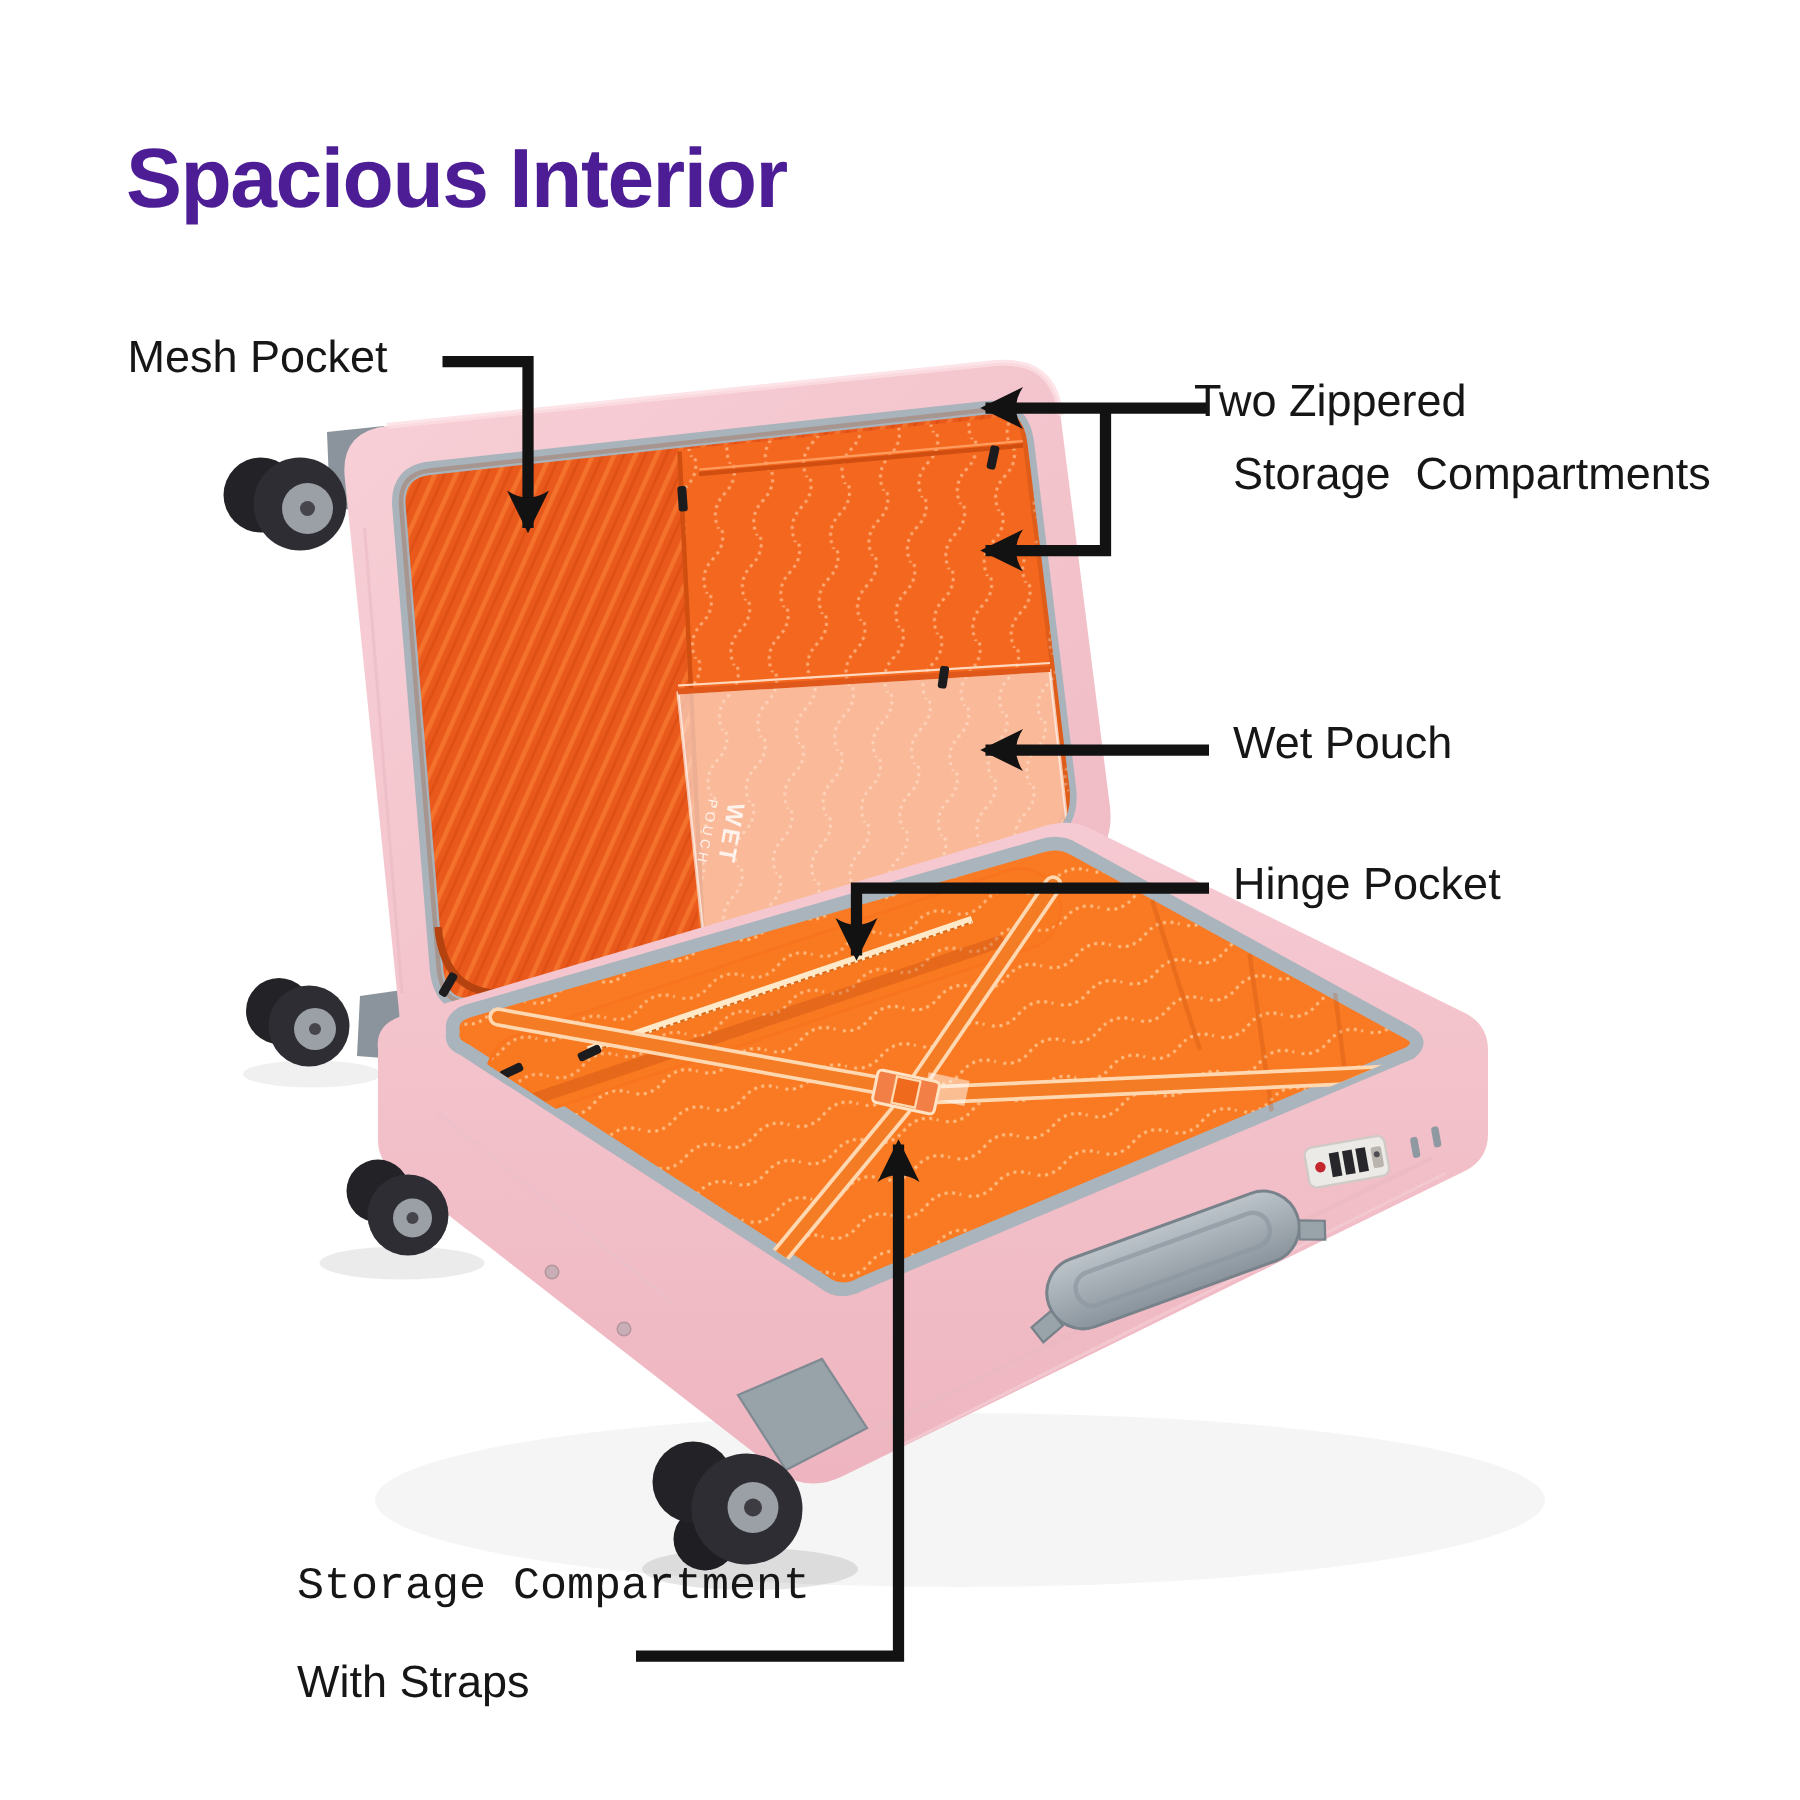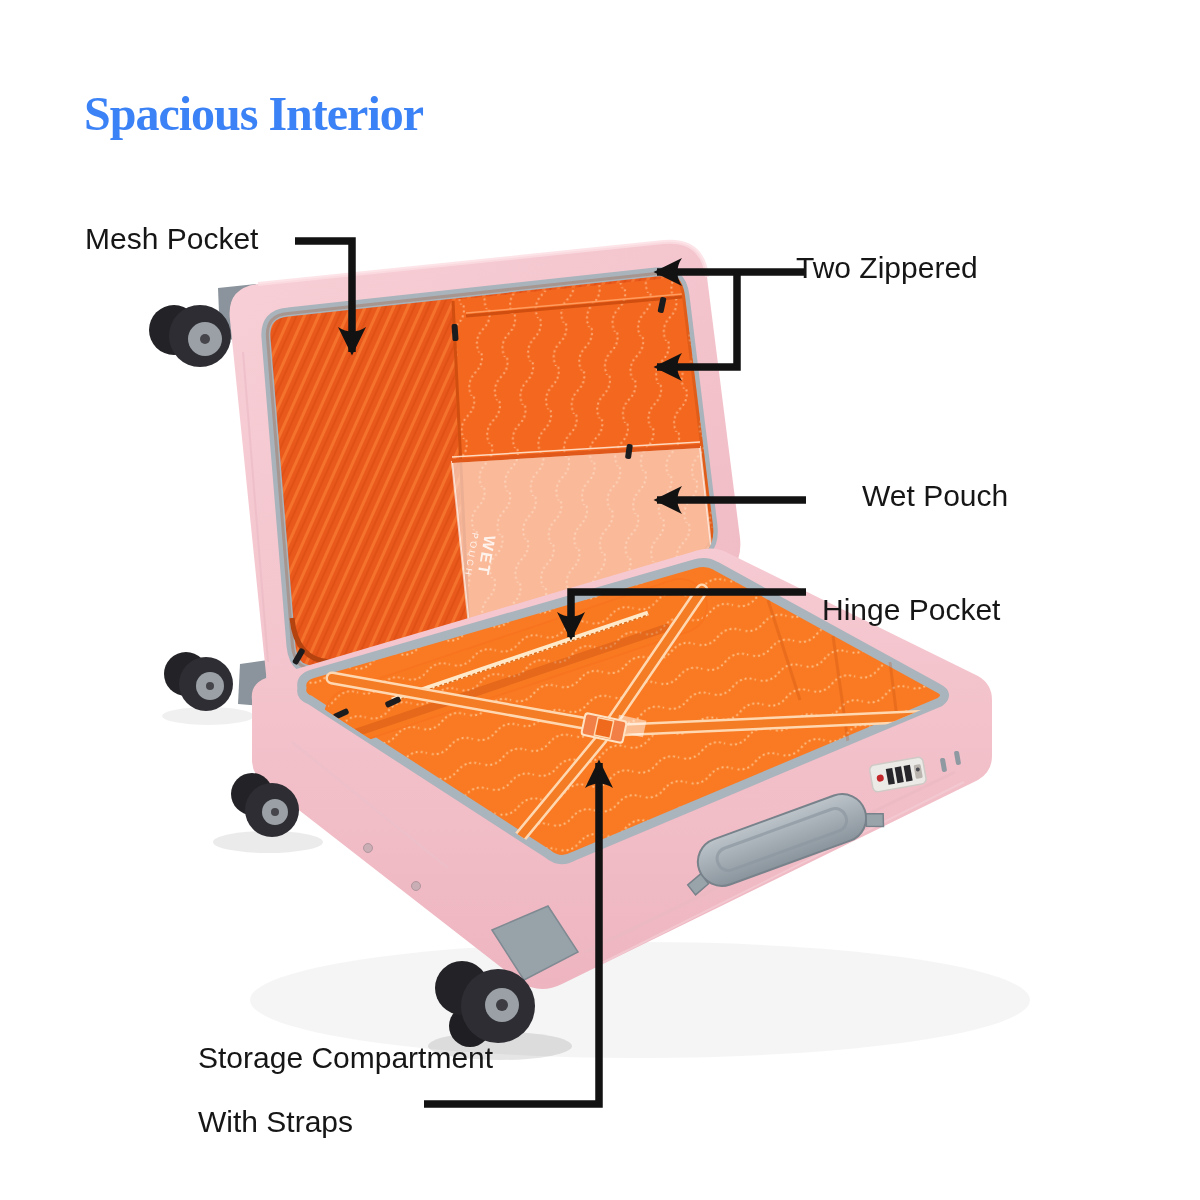--- a/index.html
+++ b/index.html
@@ -2,22 +2,22 @@
 <html><head>
 <meta charset="utf-8">
 <style>
   html,body{margin:0;padding:0;background:#ffffff;}
   .stage{
     position:relative;width:1200px;height:1200px;background:#ffffff;overflow:hidden;
     font-family:"Liberation Sans","DejaVu Sans",sans-serif;color:#141414;
   }
   .scene{position:absolute;left:0;top:0;width:1200px;height:1200px;}
   .page-title{
-    position:absolute;left:84px;top:86px;font-size:48px;font-weight:700;
-    letter-spacing:-1px;color:#3b82f6;white-space:pre;font-family:Liberation Serif, serif;
+    position:absolute;left:84px;top:86px;font-size:56px;font-weight:700;
+    letter-spacing:-1px;color:#4c1d95;white-space:pre;
   }
   .callout-label{
     position:absolute;font-size:30px;font-weight:400;color:#161616;
     white-space:pre;letter-spacing:0px;line-height:1;
   }
   .wet-print{
     position:absolute;left:466px;top:534px;transform:rotate(10deg);
     writing-mode:vertical-rl;color:rgba(255,255,255,0.82);line-height:1.15;
   }
   .wet-print .l1{display:block;font-size:16px;font-weight:700;letter-spacing:2px;}
@@ -221,25 +221,26 @@
       <polyline points="806,592 571,592 571,637" marker-end="url(#ah)"></polyline>
       <polyline points="424,1104 599,1104 599,763" marker-end="url(#ah)"></polyline>
     </g>
   </svg>
 
   <div class="page-title">Spacious Interior</div>
 
   <div class="callout-label" style="left:85px;top:224px;">Mesh Pocket</div>
 
   <div class="callout-label" style="left:796px;top:253px;">Two Zippered</div>
-
-  <div class="callout-label" style="left:862px;top:481px;">Wet Pouch</div>
-
-  <div class="callout-label" style="left:822px;top:575px;margin-top:20px;">Hinge Pocket</div>
-
-  <div class="callout-label" style="left:198px;top:1043px;">Storage Compartment</div>
+  <div class="callout-label" style="left:822px;top:302px;">Storage  Compartments</div>
+
+  <div class="callout-label" style="left:822px;top:481px;">Wet Pouch</div>
+
+  <div class="callout-label" style="left:822px;top:575px;">Hinge Pocket</div>
+
+  <div class="callout-label" style="left:198px;top:1043px;font-family:Liberation Mono, monospace;">Storage Compartment</div>
   <div class="callout-label" style="left:198px;top:1107px;">With Straps</div>
 
   <div class="wet-print">
     <span class="l1">WET</span>
     <span class="l2">POUCH</span>
   </div>
 </div>
 
 </body></html>

